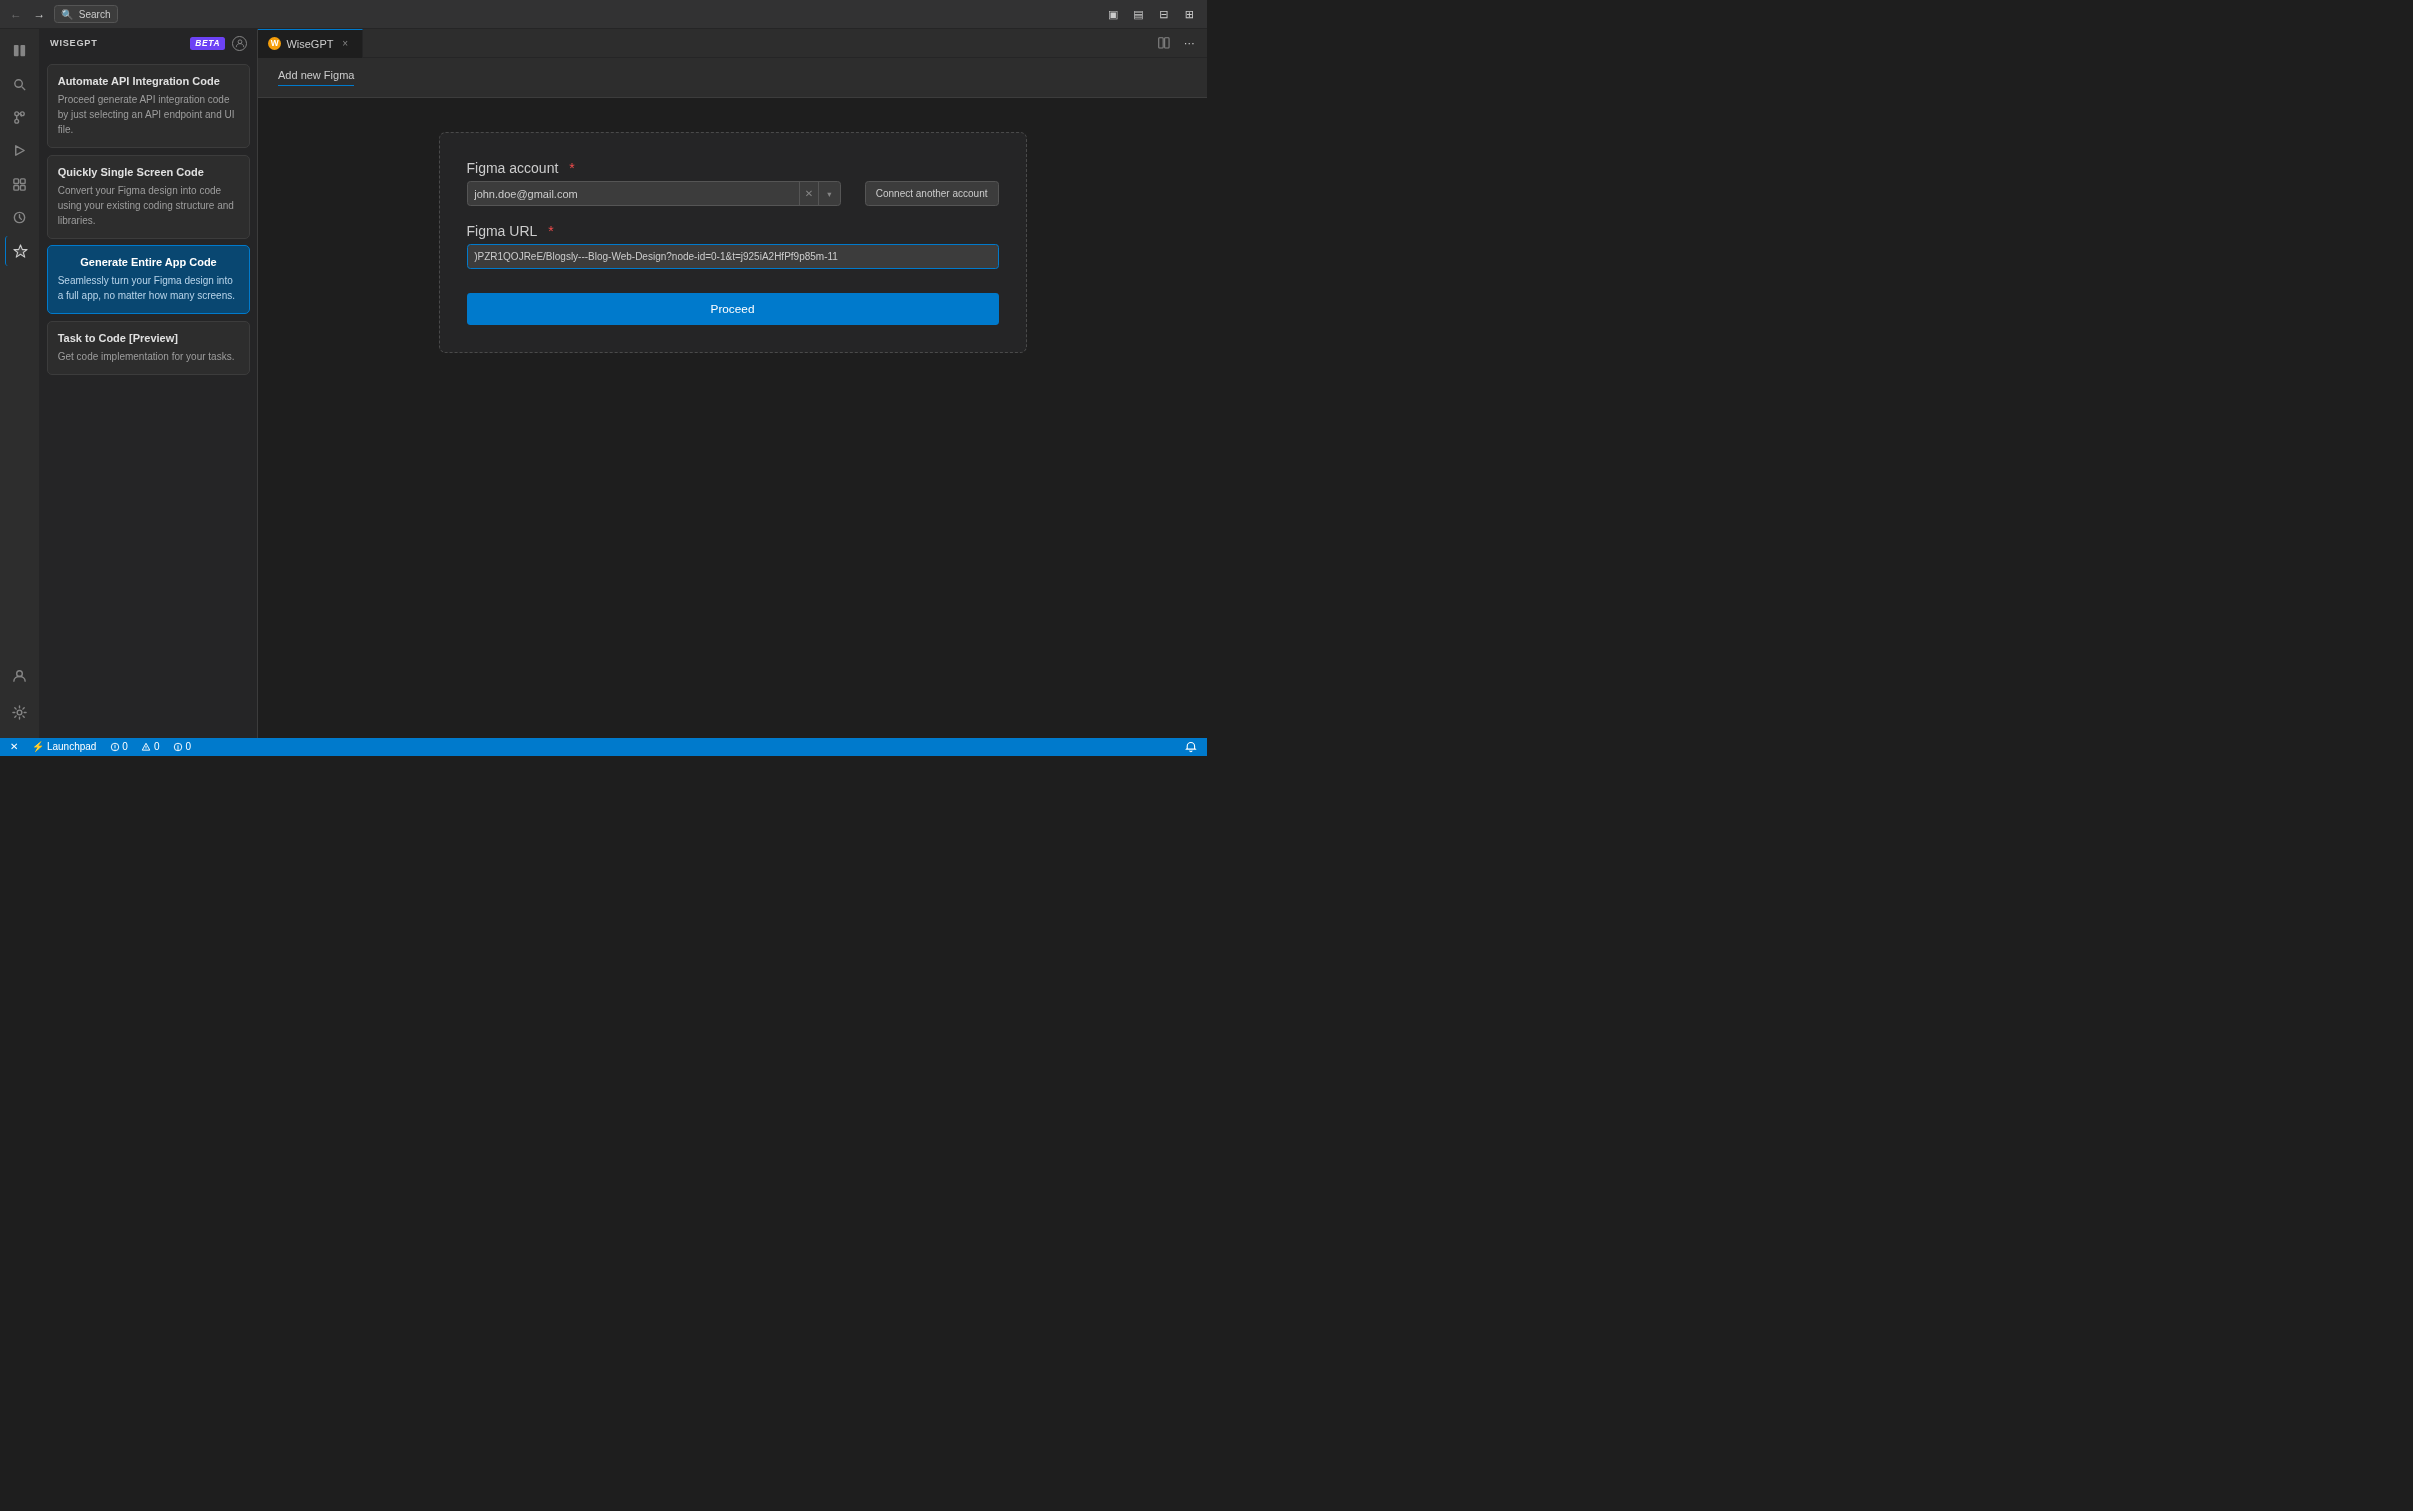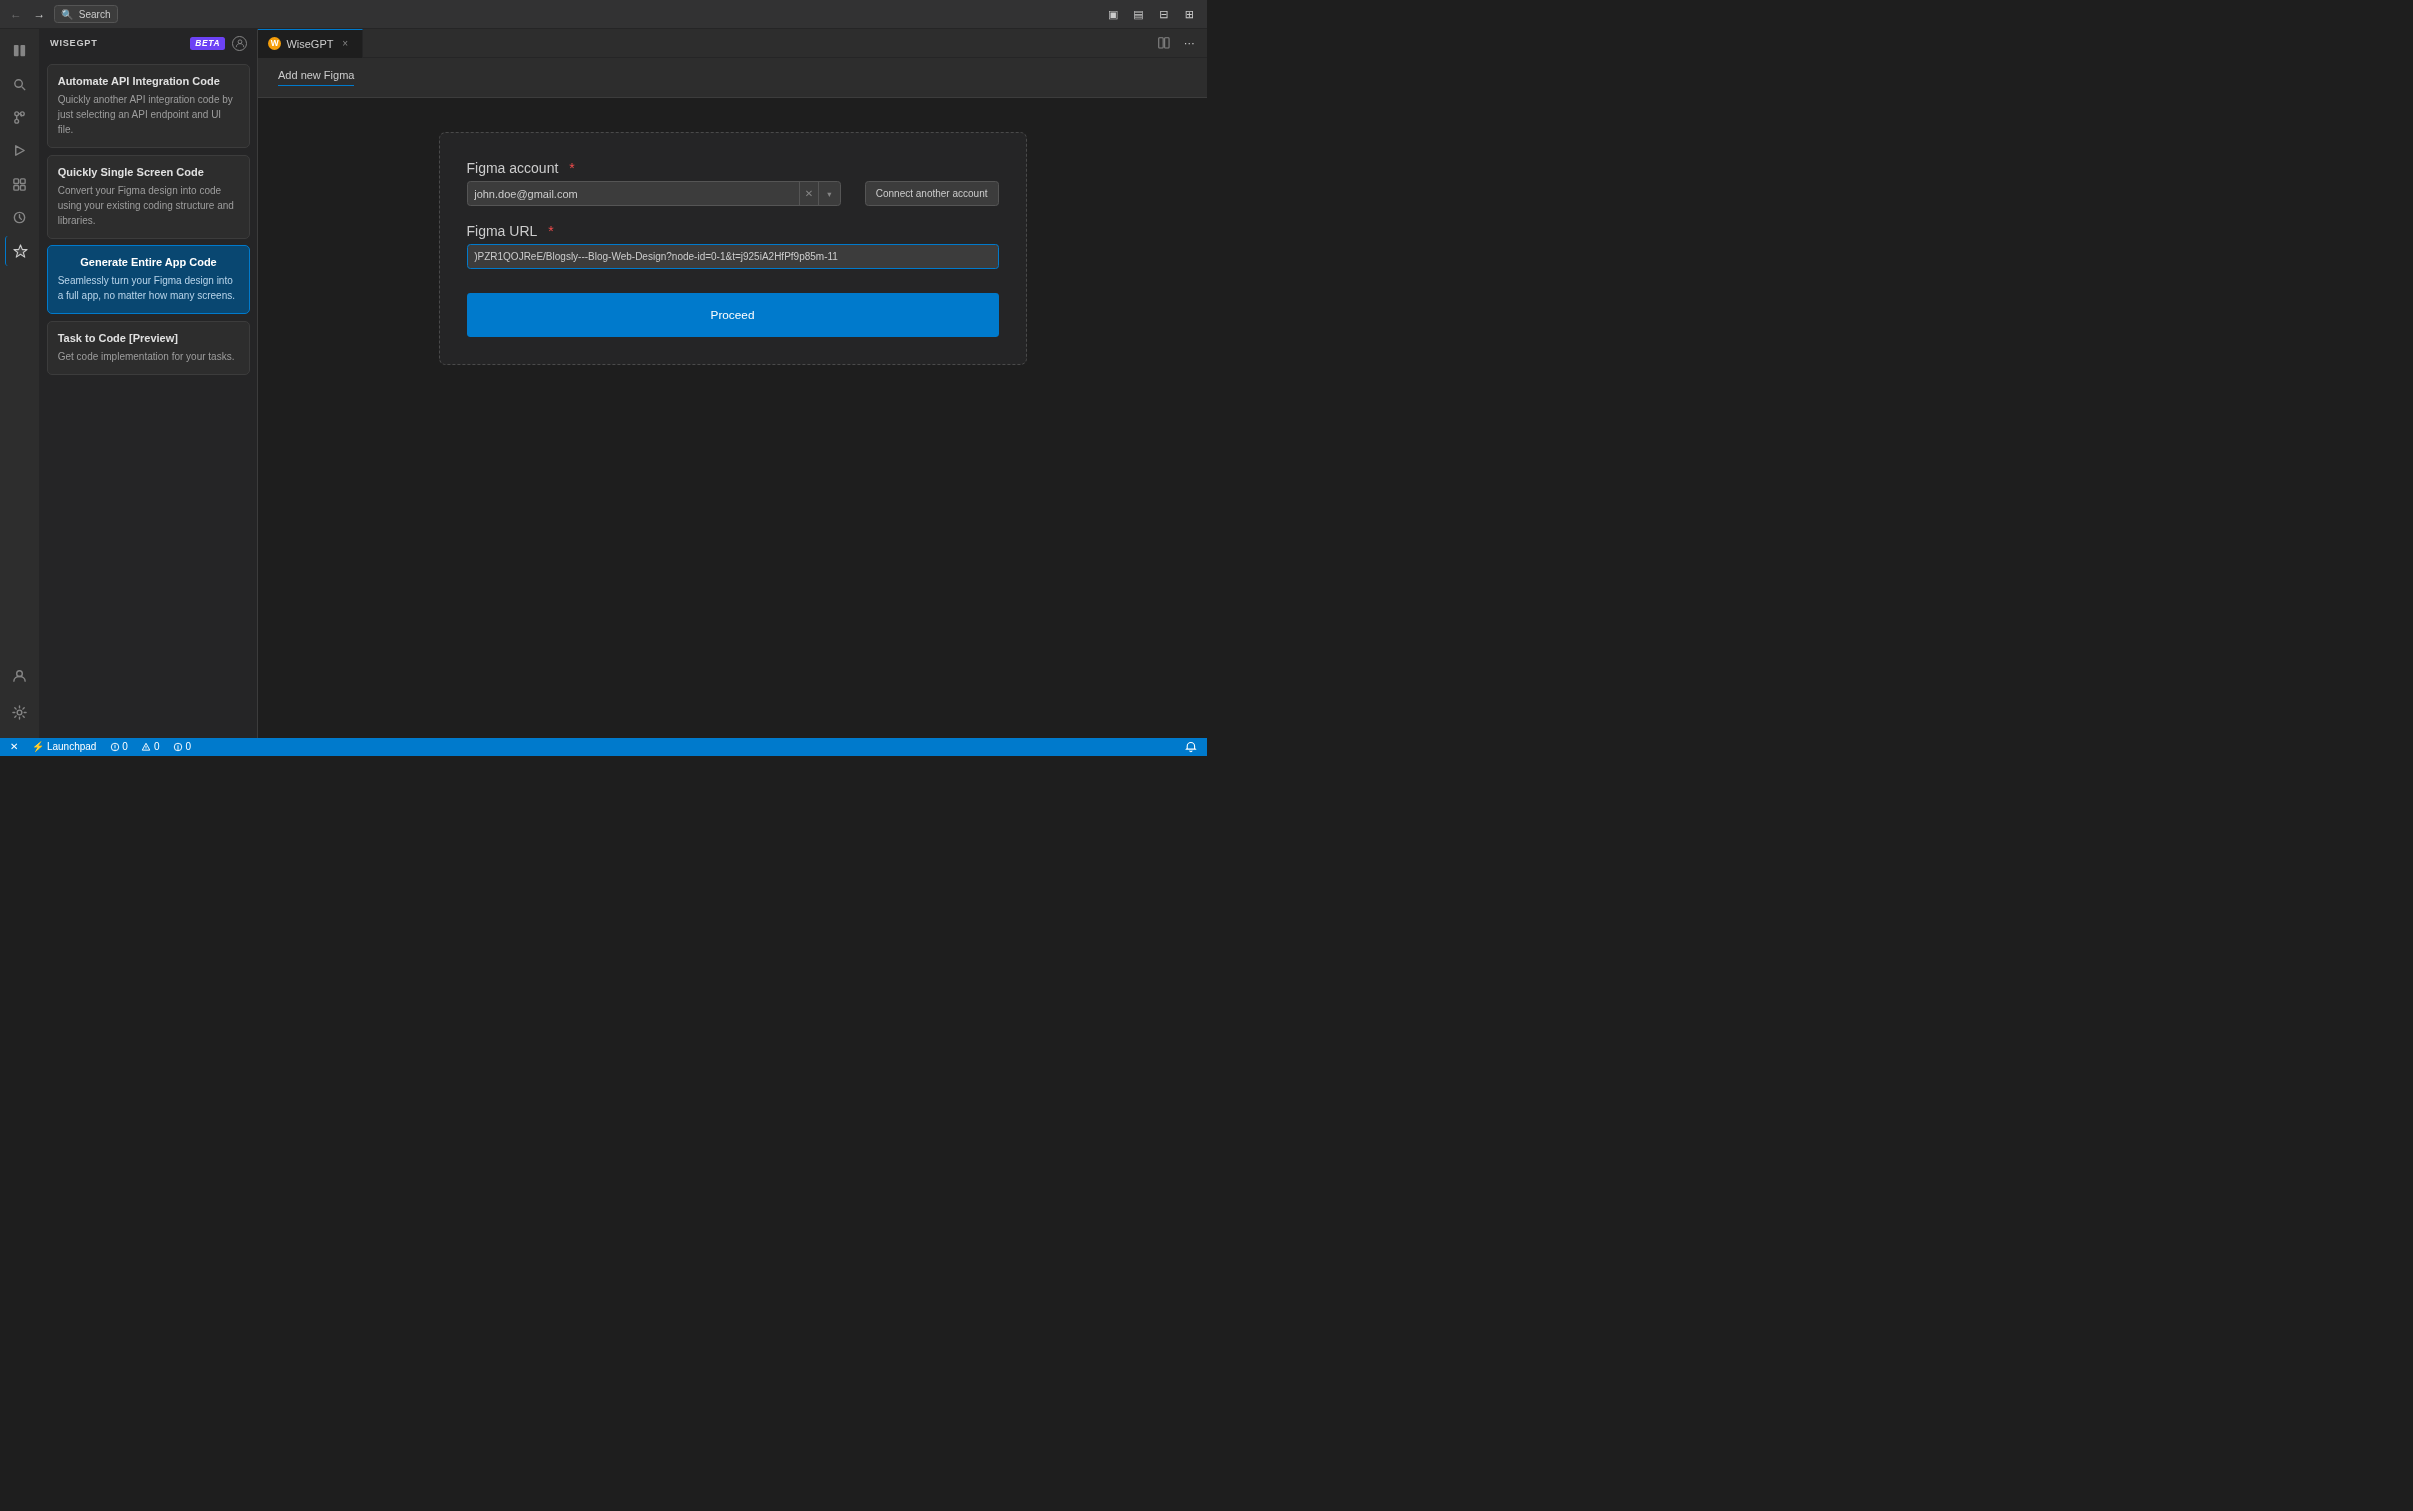--- a/index.html
+++ b/index.html
@@ -374,21 +374,21 @@
       font-size: 10px;
       outline: none;
     }
     .proceed-btn {
       width: 100%;
       background: #007acc;
       border: none;
       border-radius: 3.4px;
       color: white;
       padding: 0 13.4px;
-      height: 44px;
+      height: 32px;
       cursor: pointer;
       font-size: 11.8px;
       font-weight: 500;
       margin-top: 6.7px;
     }
 
     
     .status-bar {
       height: 18.5px;
       background: #007acc;
@@ -518,21 +518,21 @@
           <svg width="10" height="10" viewBox="0 0 16 16" fill="none">
               <circle cx="8" cy="6" r="3" stroke="#858585" stroke-width="1.5"></circle>
               <path d="M2 14c0-3 2.7-5 6-5s6 2 6 5" stroke="#858585" stroke-width="1.5" stroke-linecap="round"></path>
             </svg>
         </div>
       </div>
     </div>
     <div class="sidebar-content">
       <div class="sidebar-card">
         <div class="sidebar-card-title">Automate API Integration Code</div>
-        <div class="sidebar-card-desc">Quickly another API integration code by just selecting an API endpoint and UI file.</div>
+        <div class="sidebar-card-desc">Proceed generate API integration code by just selecting an API endpoint and UI file.</div>
       </div>
       <div class="sidebar-card">
         <div class="sidebar-card-title">Quickly Single Screen Code</div>
         <div class="sidebar-card-desc">Convert your Figma design into code using your existing coding structure and libraries.</div>
       </div>
       <div class="sidebar-card active">
         <div class="sidebar-card-title">Generate Entire App Code</div>
         <div class="sidebar-card-desc">Seamlessly turn your Figma design into a full app, no matter how many screens.</div>
       </div>
       <div class="sidebar-card">

